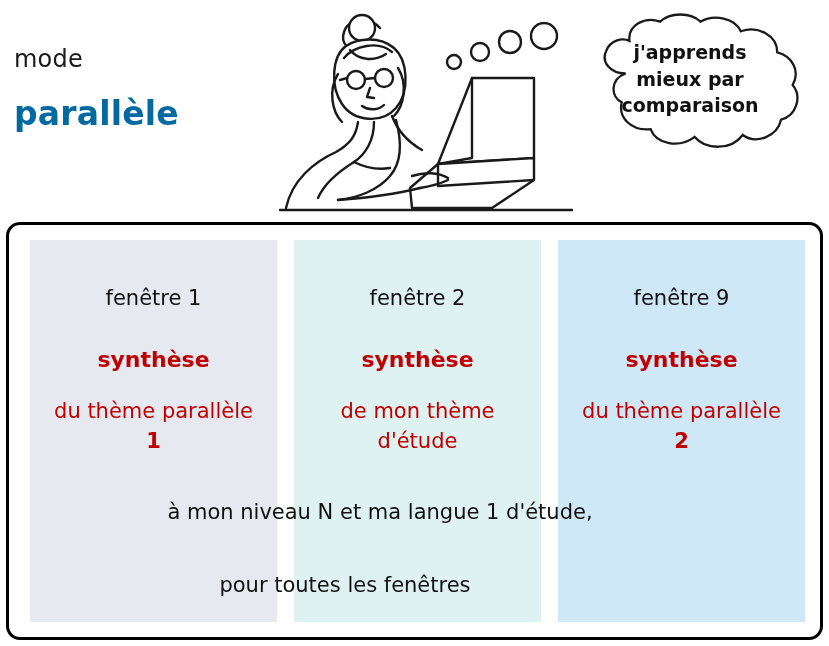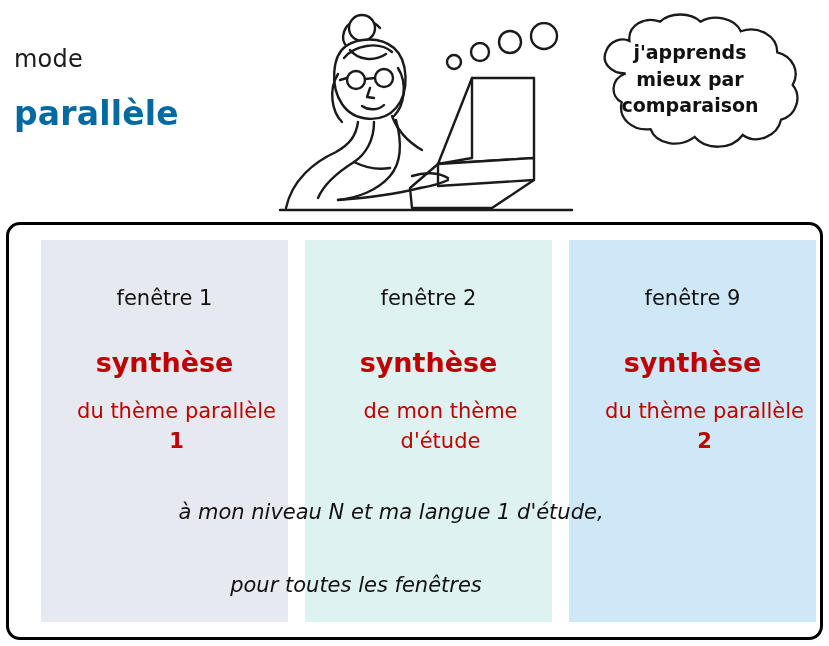--- a/index.html
+++ b/index.html
@@ -85,21 +85,21 @@
     top: 222px;
     width: 817px;
     height: 418px;
     border: 3px solid #000000;
     border-radius: 14px;
     box-sizing: border-box;
     background: #ffffff;
   }
   #columns {
     position: absolute;
-    left: 12px;
+    left: 1px;
     top: 0;
     width: 754px;
     height: 412px;
   }
   .col {
     position: absolute;
     top: 15px;
     width: 247px;
     height: 382px;
   }
@@ -115,49 +115,48 @@
     text-align: center;
     font-size: 21px;
     color: #111111;
   }
   .col-synth {
     position: absolute;
     top: 107px;
     left: 0;
     width: 100%;
     text-align: center;
-    font-size: 27px;
+    font-size: 22px;
     font-weight: bold;
     color: #c00000;
   }
   .col-sub {
     position: absolute;
     top: 156px;
     left: 0;
     width: 100%;
     text-align: center;
     font-size: 21px;
     color: #c00000;
     line-height: 1.45;
-    margin-left: 12px;
   }
   .col-sub b {
     font-weight: bold;
   }
   #footer-note {
     position: absolute;
     left: 20px;
     top: 268px;
     width: 700px;
     text-align: center;
     font-size: 21px;
     color: #111111;
     line-height: 1.85;
   }
-  .fn-line { display: block; font-style: italic; }
+  .fn-line { display: block; }
   #fn-line-2 { padding-right: 70px; margin-top: 34px; }
 </style>
 </head>
 <body>
 
 <div id="page">
 
   <div id="header">
 
     <div id="mode-label">mode</div>

